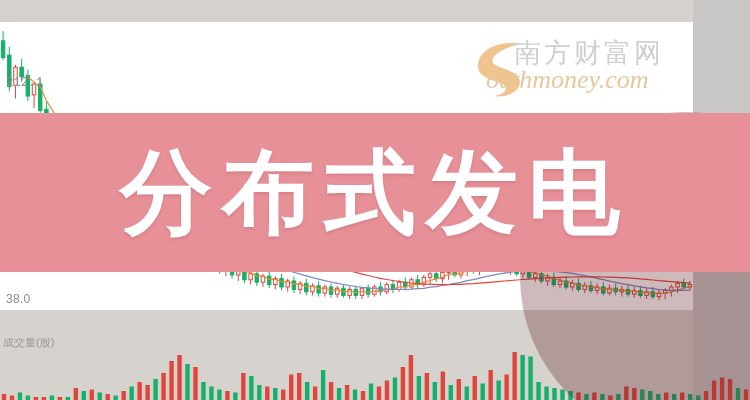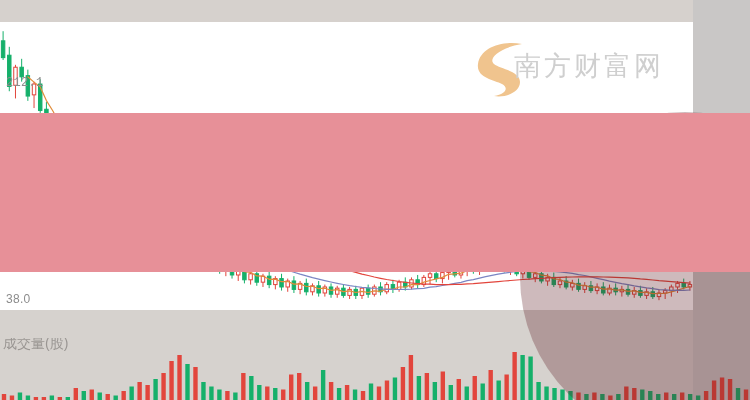--- a/index.html
+++ b/index.html
@@ -27,21 +27,21 @@
 
   
   .ylab{
     position:absolute;left:6px;font-size:12px;color:#8c8c8c;
     letter-spacing:.3px;white-space:nowrap;
   }
 
   
   .vol-panel{position:absolute;left:0;top:338px;width:750px;height:62px;overflow:hidden;}
   .vol-title{
-    position:absolute;left:3px;top:-3px;font-size:14px;color:#9a9693;
+    position:absolute;left:3px;top:-3px;font-size:11px;color:#9a9693;
     white-space:nowrap;z-index:3;
   }
   .vol-panel svg{position:absolute;left:0;top:10px;display:block;}
 
   
   .dark-circle{
     position:absolute;left:520px;top:112px;width:330px;height:330px;
     border-radius:50%;background:rgba(92,28,34,0.30);
     pointer-events:none;
   }
@@ -429,24 +429,26 @@
         <rect x="719.8803191489362" y="29.5" width="4.388297872340426" height="22.5" fill="#e2453c"></rect>
         <rect x="727.8590425531916" y="31" width="4.388297872340426" height="21" fill="#e2453c"></rect>
         <rect x="735.8377659574468" y="40" width="4.388297872340426" height="12" fill="#15b06a"></rect>
         <rect x="743.8164893617021" y="41.5" width="4.388297872340426" height="10.5" fill="#e2453c"></rect>
       </svg>
   </div>
 
   <div class="dark-circle"></div>
 
   <div class="pink-band"></div>
+  <div class="band-title">分布式发电</div>
 
   <div class="wm-card">
     <svg class="wm-swash" viewBox="0 0 58 62">
       <path d="M50 6 C30 2, 8 10, 6 26 C4 40, 22 42, 30 46 C37 50, 34 56, 22 58
                C34 60, 48 54, 48 44 C48 33, 28 31, 22 26 C16 21, 26 10, 50 6 Z" fill="#f0c48e"></path>
     </svg>
     <div class="wm-inner">
       <div class="wm-cn">南方财富网</div>
+      <div class="wm-en">outhmoney.com</div>
     </div>
   </div>
 
 </div>
 
 </body></html>

